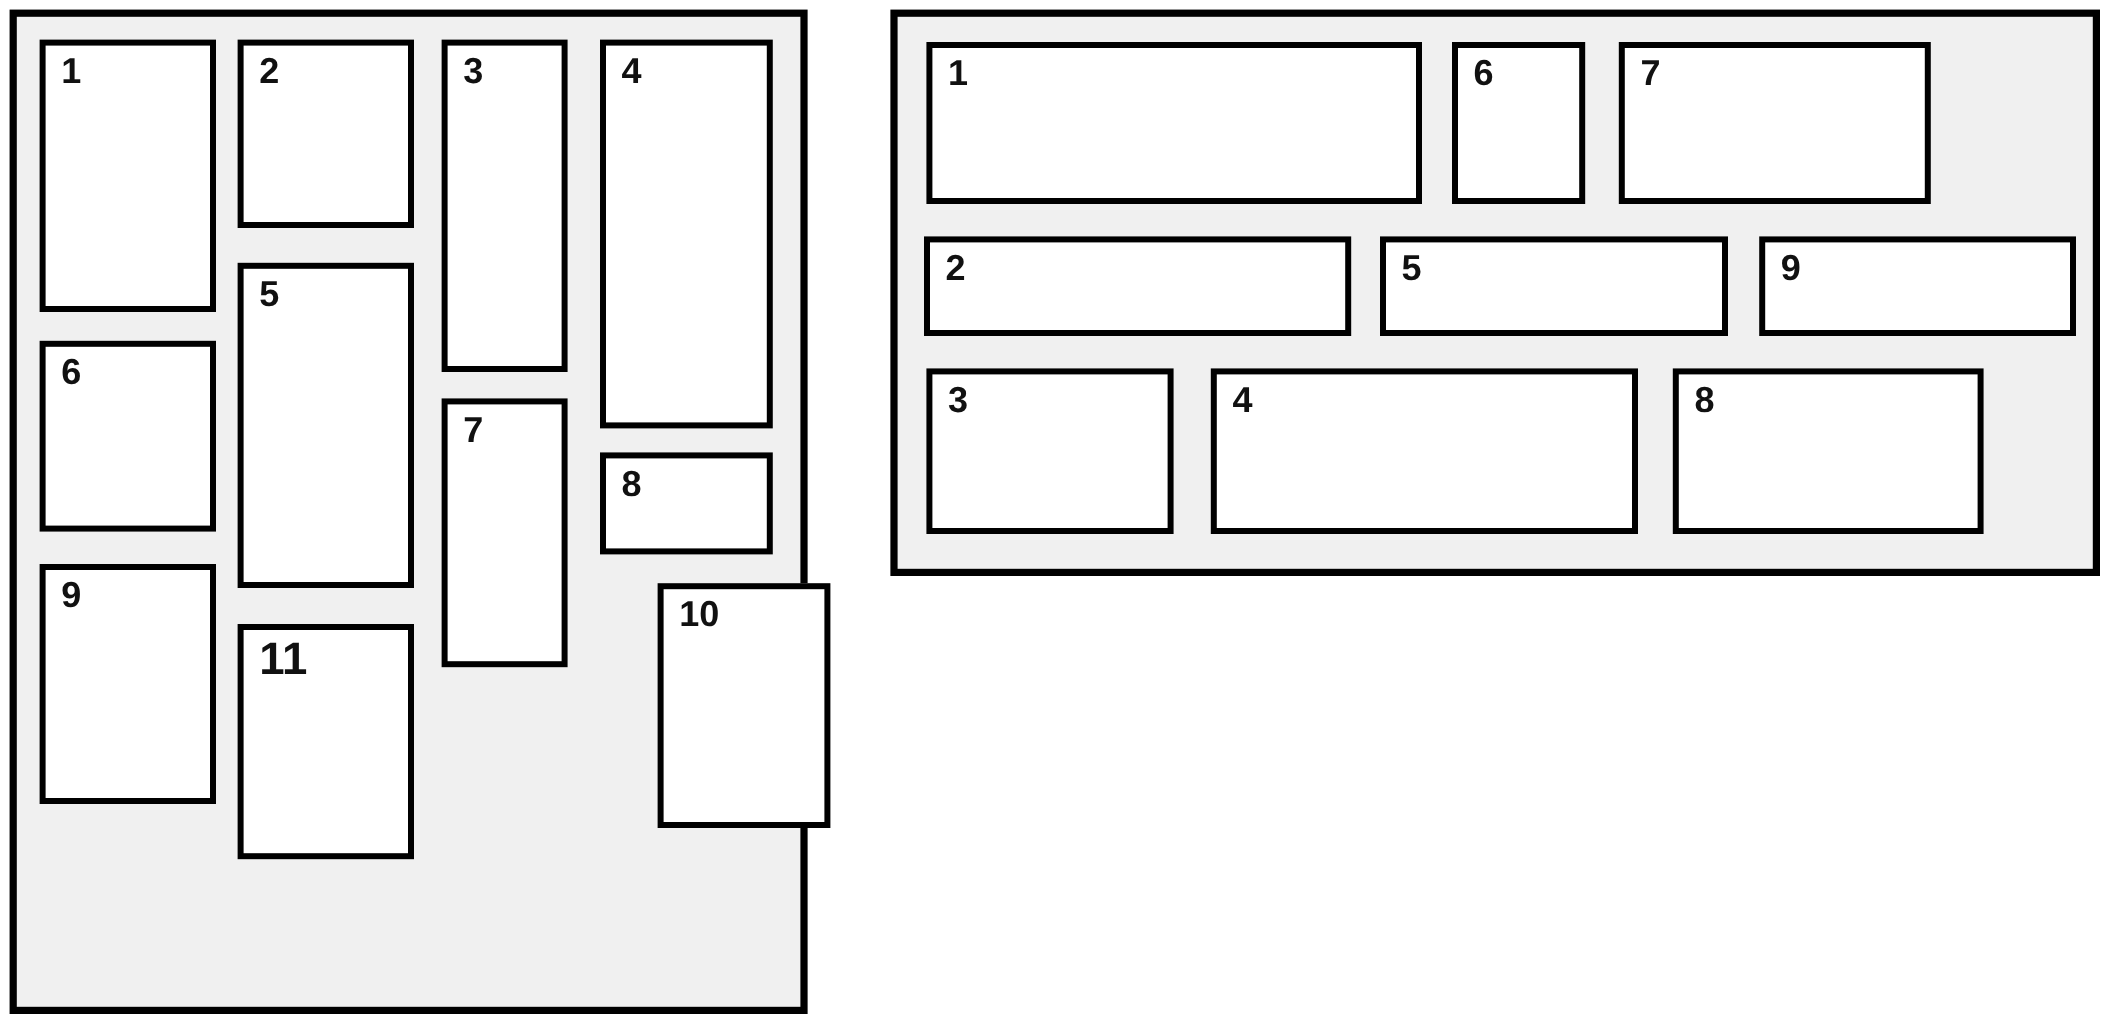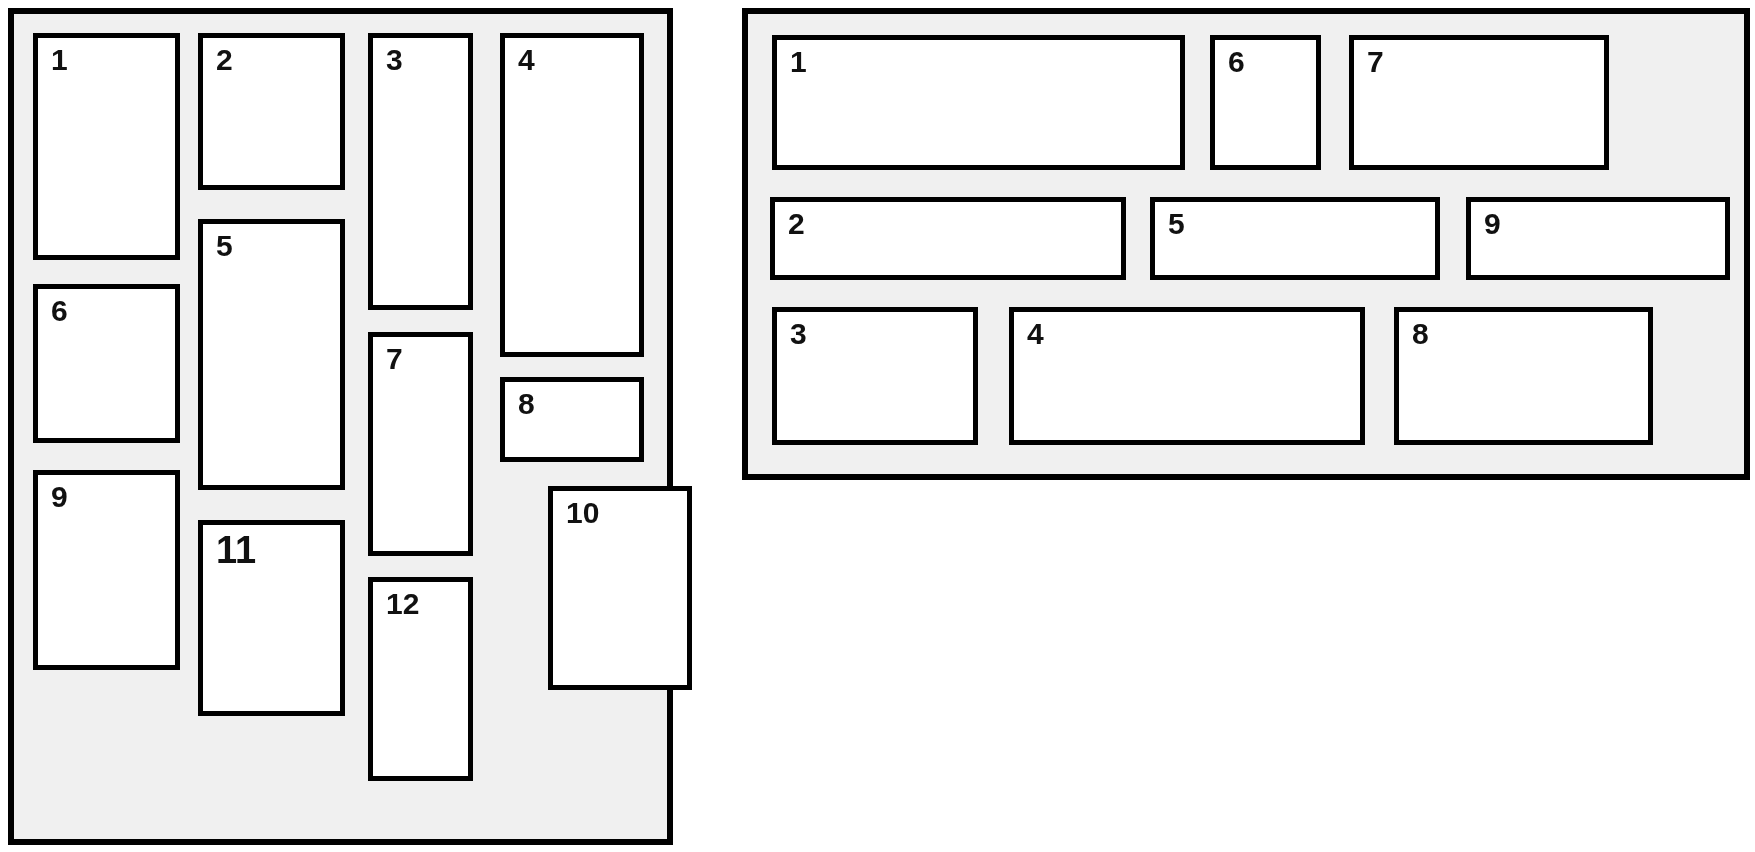--- a/index.html
+++ b/index.html
@@ -47,21 +47,20 @@
       <div class="tile" style="left: 184px; top: 19px; width: 147px; height: 157px; background: rgb(255, 255, 255); border-color: rgb(0, 0, 0); border-width: 5px;"><span class="tile-label" style="color: rgb(17, 17, 17); font-size: 30px;">2</span></div>
       <div class="tile" style="left: 354px; top: 19px; width: 105px; height: 277px; background: rgb(255, 255, 255); border-color: rgb(0, 0, 0); border-width: 5px;"><span class="tile-label" style="color: rgb(17, 17, 17); font-size: 30px;">3</span></div>
       <div class="tile" style="left: 486px; top: 19px; width: 144px; height: 324px; background: rgb(255, 255, 255); border-color: rgb(0, 0, 0); border-width: 5px;"><span class="tile-label" style="color: rgb(17, 17, 17); font-size: 30px;">4</span></div>
       <div class="tile" style="left: 184px; top: 205px; width: 147px; height: 271px; background: rgb(255, 255, 255); border-color: rgb(0, 0, 0); border-width: 5px;"><span class="tile-label" style="color: rgb(17, 17, 17); font-size: 30px;">5</span></div>
       <div class="tile" style="left: 19px; top: 270px; width: 147px; height: 159px; background: rgb(255, 255, 255); border-color: rgb(0, 0, 0); border-width: 5px;"><span class="tile-label" style="color: rgb(17, 17, 17); font-size: 30px;">6</span></div>
       <div class="tile" style="left: 354px; top: 318px; width: 105px; height: 224px; background: rgb(255, 255, 255); border-color: rgb(0, 0, 0); border-width: 5px;"><span class="tile-label" style="color: rgb(17, 17, 17); font-size: 30px;">7</span></div>
       <div class="tile" style="left: 486px; top: 363px; width: 144px; height: 85px; background: rgb(255, 255, 255); border-color: rgb(0, 0, 0); border-width: 5px;"><span class="tile-label" style="color: rgb(17, 17, 17); font-size: 30px;">8</span></div>
       <div class="tile" style="left: 19px; top: 456px; width: 147px; height: 200px; background: rgb(255, 255, 255); border-color: rgb(0, 0, 0); border-width: 5px;"><span class="tile-label" style="color: rgb(17, 17, 17); font-size: 30px;">9</span></div>
       <div class="tile" style="left: 486px; top: 472px; width: 144px; height: 204px; background: rgb(255, 255, 255); border-color: rgb(0, 0, 0); border-width: 5px; margin-left: 48px;"><span class="tile-label" style="color: rgb(17, 17, 17); font-size: 30px;">10</span></div>
       <div class="tile" style="left: 184px; top: 506px; width: 147px; height: 196px; background: rgb(255, 255, 255); border-color: rgb(0, 0, 0); border-width: 5px;"><span class="tile-label" style="color: rgb(17, 17, 17); font-size: 38px;">11</span></div>
-      <div class="tile" style="left: 354px; top: 563px; width: 105px; height: 204px; background: rgb(255, 255, 255); border-color: rgb(0, 0, 0); border-width: 5px;"><span class="tile-label" style="color: rgb(17, 17, 17); font-size: 30px;">12</span></div>
     </section>
   <section class="panel" style="left: 742px; top: 8px; width: 1008px; height: 472px; background: rgb(240, 240, 240); border-color: rgb(0, 0, 0); border-width: 6px;">
       <div class="tile" style="left: 24px; top: 21px; width: 413px; height: 135px; background: rgb(255, 255, 255); border-color: rgb(0, 0, 0); border-width: 5px;"><span class="tile-label" style="color: rgb(17, 17, 17); font-size: 30px;">1</span></div>
       <div class="tile" style="left: 22px; top: 183px; width: 356px; height: 83px; background: rgb(255, 255, 255); border-color: rgb(0, 0, 0); border-width: 5px;"><span class="tile-label" style="color: rgb(17, 17, 17); font-size: 30px;">2</span></div>
       <div class="tile" style="left: 24px; top: 293px; width: 206px; height: 138px; background: rgb(255, 255, 255); border-color: rgb(0, 0, 0); border-width: 5px;"><span class="tile-label" style="color: rgb(17, 17, 17); font-size: 30px;">3</span></div>
       <div class="tile" style="left: 261px; top: 293px; width: 356px; height: 138px; background: rgb(255, 255, 255); border-color: rgb(0, 0, 0); border-width: 5px;"><span class="tile-label" style="color: rgb(17, 17, 17); font-size: 30px;">4</span></div>
       <div class="tile" style="left: 402px; top: 183px; width: 290px; height: 83px; background: rgb(255, 255, 255); border-color: rgb(0, 0, 0); border-width: 5px;"><span class="tile-label" style="color: rgb(17, 17, 17); font-size: 30px;">5</span></div>
       <div class="tile" style="left: 462px; top: 21px; width: 111px; height: 135px; background: rgb(255, 255, 255); border-color: rgb(0, 0, 0); border-width: 5px;"><span class="tile-label" style="color: rgb(17, 17, 17); font-size: 30px;">6</span></div>
       <div class="tile" style="left: 601px; top: 21px; width: 260px; height: 135px; background: rgb(255, 255, 255); border-color: rgb(0, 0, 0); border-width: 5px;"><span class="tile-label" style="color: rgb(17, 17, 17); font-size: 30px;">7</span></div>
       <div class="tile" style="left: 646px; top: 293px; width: 259px; height: 138px; background: rgb(255, 255, 255); border-color: rgb(0, 0, 0); border-width: 5px;"><span class="tile-label" style="color: rgb(17, 17, 17); font-size: 30px;">8</span></div>

